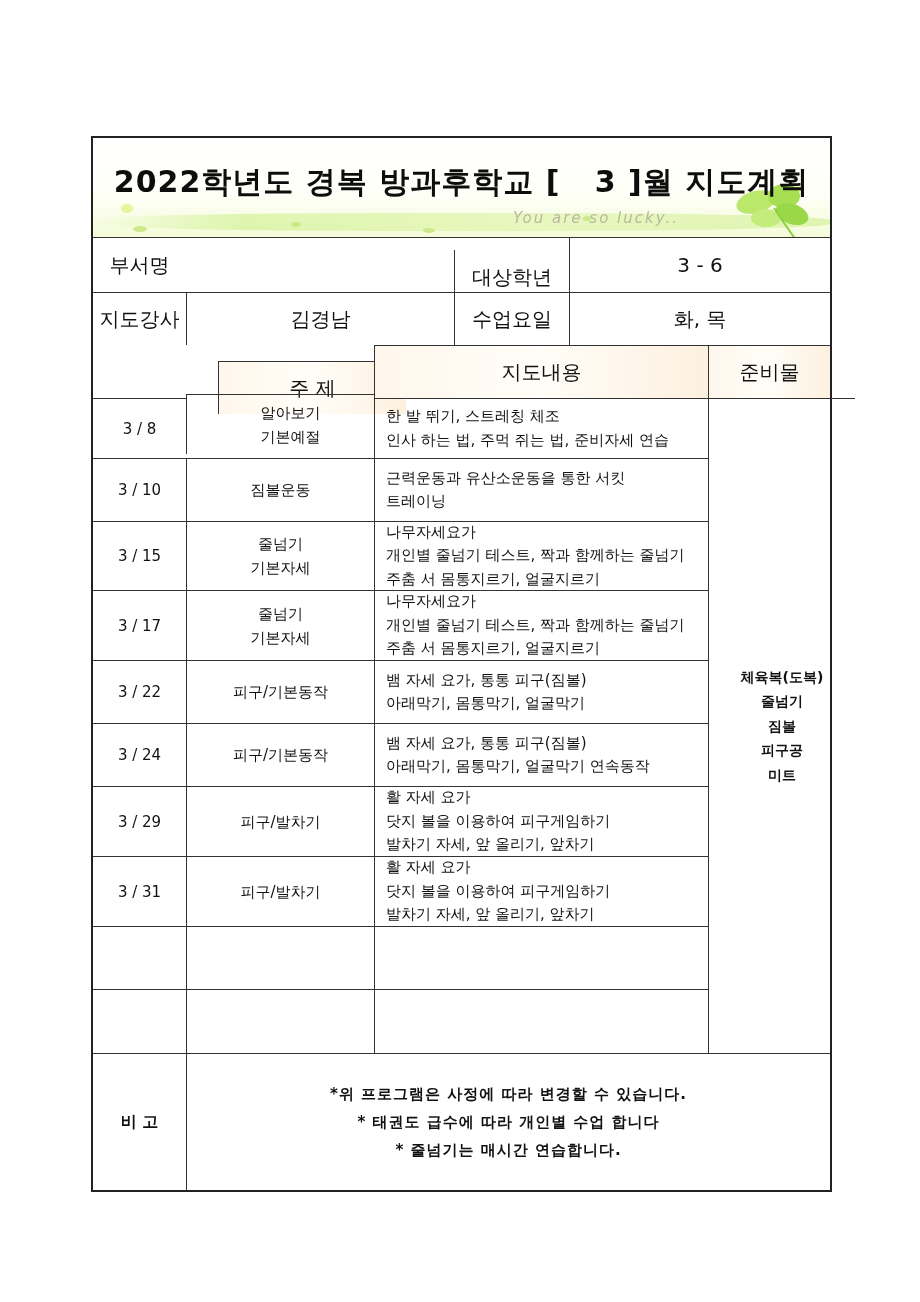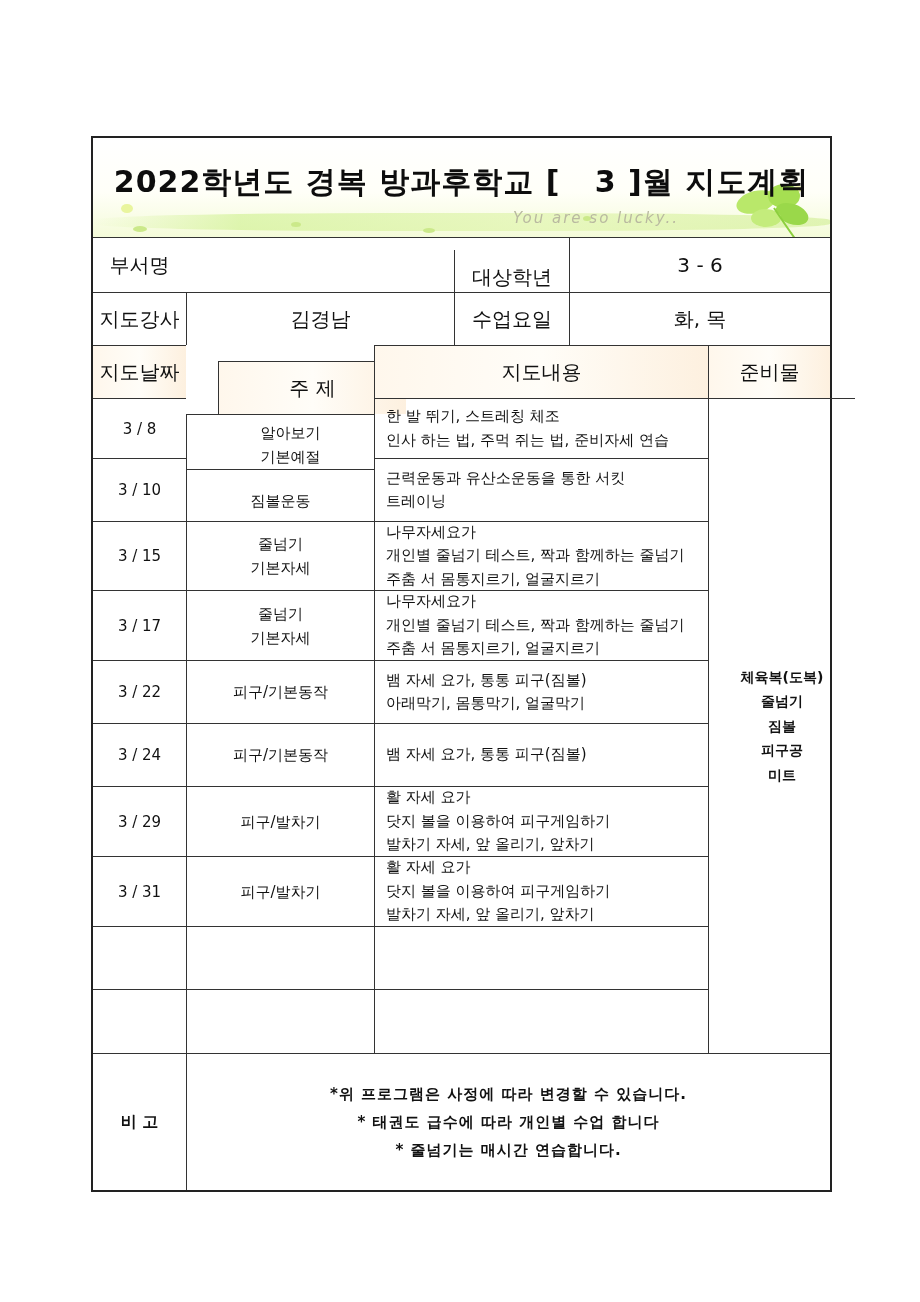--- a/index.html
+++ b/index.html
@@ -55,37 +55,36 @@
 
   <div class="cell lbl" style="left:0;top:100px;width:93px;height:54px;">부서명</div>
   <div class="cell lbl bl" style="left:361px;top:100px;width:115px;height:54px;margin-top:12px;">대상학년</div>
   <div class="cell val bl" style="left:476px;top:100px;width:261px;height:54px;">3 - 6</div>
 
   <div class="cell val bl bt" style="left:93px;top:154px;width:268px;height:53px;">김경남</div>
   <div class="cell lbl bt" style="left:0;top:154px;width:93px;height:53px;">지도강사</div>
   <div class="cell lbl bl bt" style="left:361px;top:154px;width:115px;height:53px;">수업요일</div>
   <div class="cell val bl bt" style="left:476px;top:154px;width:261px;height:53px;">화, 목</div>
 
-  <div class="cell hdr bt" style="left:0;top:207px;width:93px;height:53px;">지도날짜</div>
   <div class="cell hdr bl bt" style="left:93px;top:223px;width:188px;height:53px;margin-left:32px;">주 제</div>
   <div class="cell hdr bl bt" style="left:281px;top:207px;width:334px;height:53px;">지도내용</div>
   <div class="cell hdr bl bt" style="left:615px;top:207px;width:122px;height:53px;">준비물</div>
 
   <div id="rows">
       <div class="cell date bt" style="left:0;top:260px;width:93px;height:60px;">3 / 8</div>
-      <div class="cell topic bl bt" style="left:93px;top:276px;width:188px;height:60px;padding-left:20px;">
+      <div class="cell topic bl bt" style="left:93px;top:256px;width:188px;height:60px;padding-left:20px;">
         <span class="line">알아보기</span>
         <span class="line">기본예절</span>
       </div>
       <div class="cell content bl bt" style="left:281px;top:260px;width:334px;height:60px;justify-content:center;">
         <span class="line">한 발 뛰기, 스트레칭 체조</span>
         <span class="line">인사 하는 법, 주먹 쥐는 법, 준비자세 연습</span>
       </div>
       <div class="cell date bt" style="left:0;top:320px;width:93px;height:63px;text-align:right;">3 / 10</div>
-      <div class="cell topic bl bt" style="left:93px;top:320px;width:188px;height:63px;margin-top:11px;">
+      <div class="cell topic bl bt" style="left:93px;top:320px;width:188px;height:63px;">
         <span class="line">짐볼운동</span>
       </div>
       <div class="cell content bl bt" style="left:281px;top:320px;width:334px;height:63px;justify-content:center;">
         <span class="line">근력운동과 유산소운동을 통한 서킷</span>
         <span class="line">트레이닝</span>
       </div>
       <div class="cell date bt" style="left:0;top:383px;width:93px;height:69px;">3 / 15</div>
       <div class="cell topic bl bt" style="left:93px;top:383px;width:188px;height:69px;">
         <span class="line">줄넘기</span>
         <span class="line">기본자세</span>
@@ -112,20 +111,21 @@
       <div class="cell content bl bt" style="left:281px;top:522px;width:334px;height:63px;justify-content:center;">
         <span class="line">뱀 자세 요가, 통통 피구(짐볼)</span>
         <span class="line">아래막기, 몸통막기, 얼굴막기</span>
       </div>
       <div class="cell date bt" style="left:0;top:585px;width:93px;height:63px;">3 / 24</div>
       <div class="cell topic bl bt" style="left:93px;top:585px;width:188px;height:63px;">
         <span class="line">피구/기본동작</span>
       </div>
       <div class="cell content bl bt" style="left:281px;top:585px;width:334px;height:63px;justify-content:center;">
         <span class="line">뱀 자세 요가, 통통 피구(짐볼)</span>
+        <span class="line">아래막기, 몸통막기, 얼굴막기 연속동작</span>
       </div>
       <div class="cell date bt" style="left:0;top:648px;width:93px;height:70px;">3 / 29</div>
       <div class="cell topic bl bt" style="left:93px;top:648px;width:188px;height:70px;">
         <span class="line">피구/발차기</span>
       </div>
       <div class="cell content bl bt" style="left:281px;top:648px;width:334px;height:70px;justify-content:center;">
         <span class="line">활 자세 요가</span>
         <span class="line">닷지 볼을 이용하여 피구게임하기</span>
         <span class="line">발차기 자세, 앞 올리기, 앞차기</span>
       </div>

